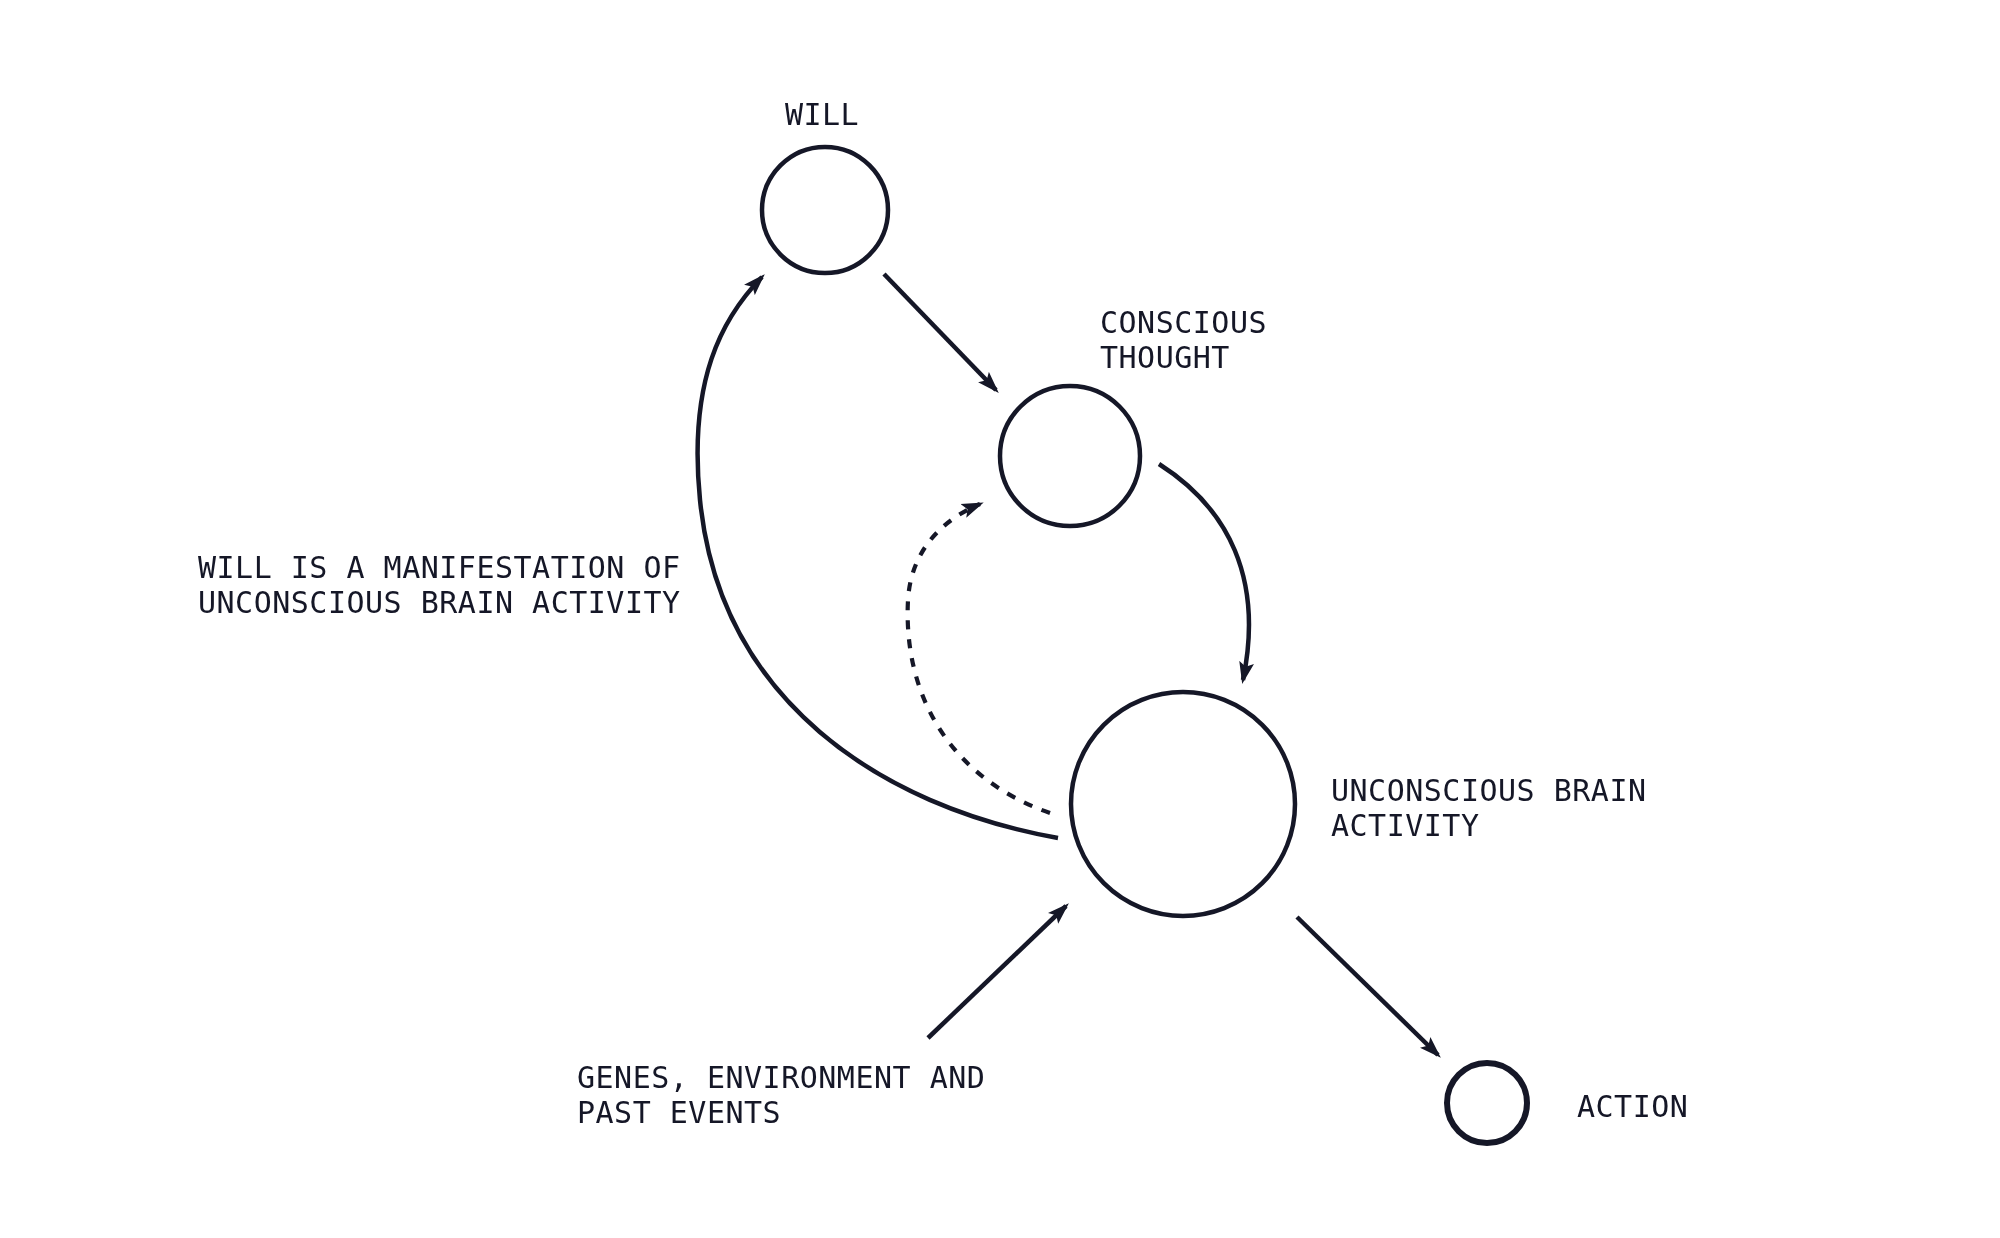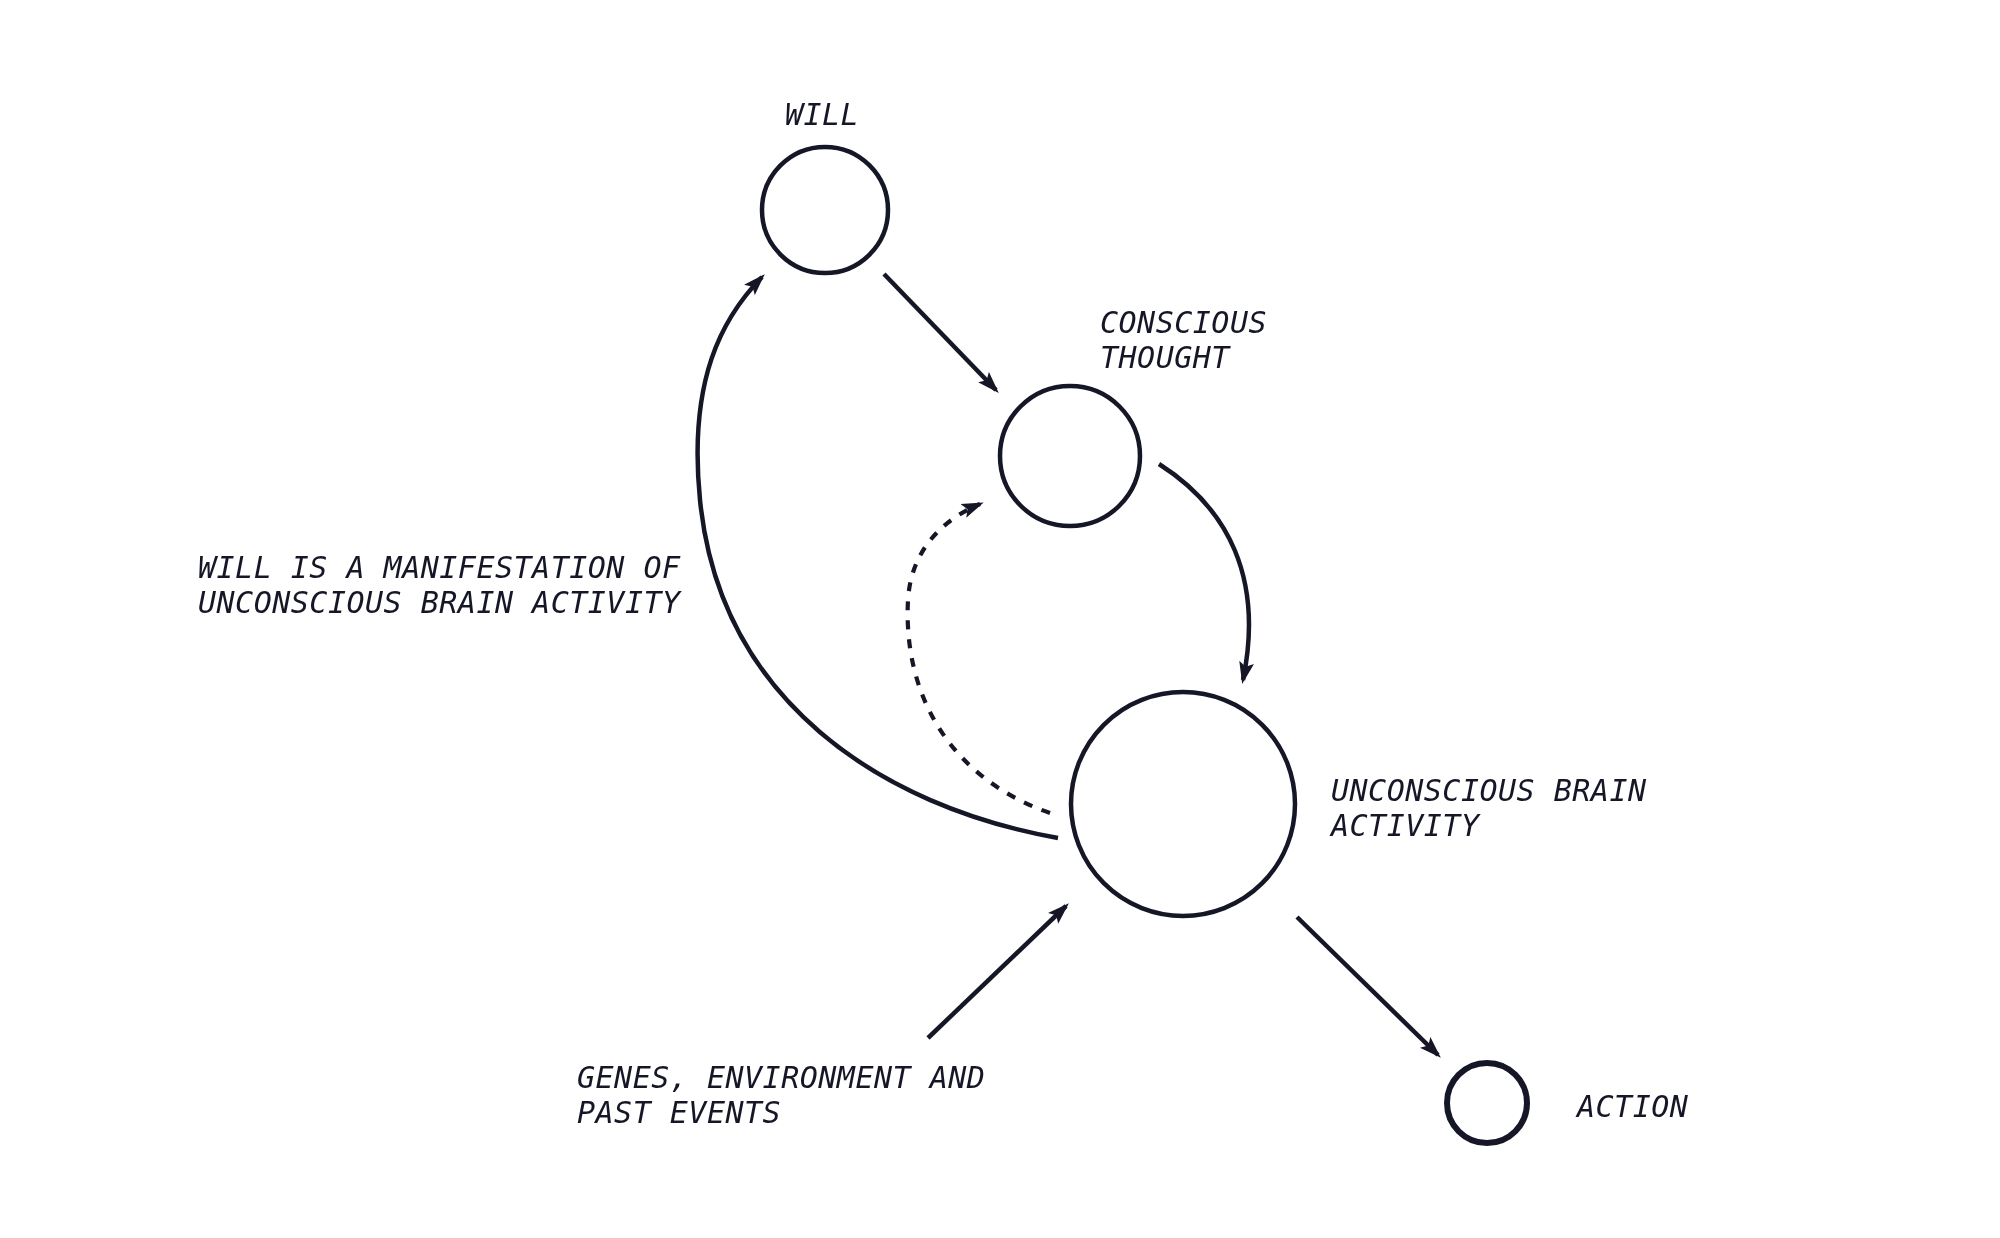--- a/index.html
+++ b/index.html
@@ -5,21 +5,20 @@
   :root{
     --ink:#151727;
     --bg:#ffffff;
   }
   html,body{margin:0;padding:0;background:var(--bg);}
   .canvas{
     position:relative;
     width:2000px;height:1238px;
     background:var(--bg);
     overflow:hidden;
-    font-style:italic;
   }
   svg{display:block;}
   .label{
     font-family:"DejaVu Sans Mono","Liberation Mono",monospace;
     font-size:30px;
     letter-spacing:0.5px;
     fill:var(--ink);
   }
   .edge{
     fill:none;

